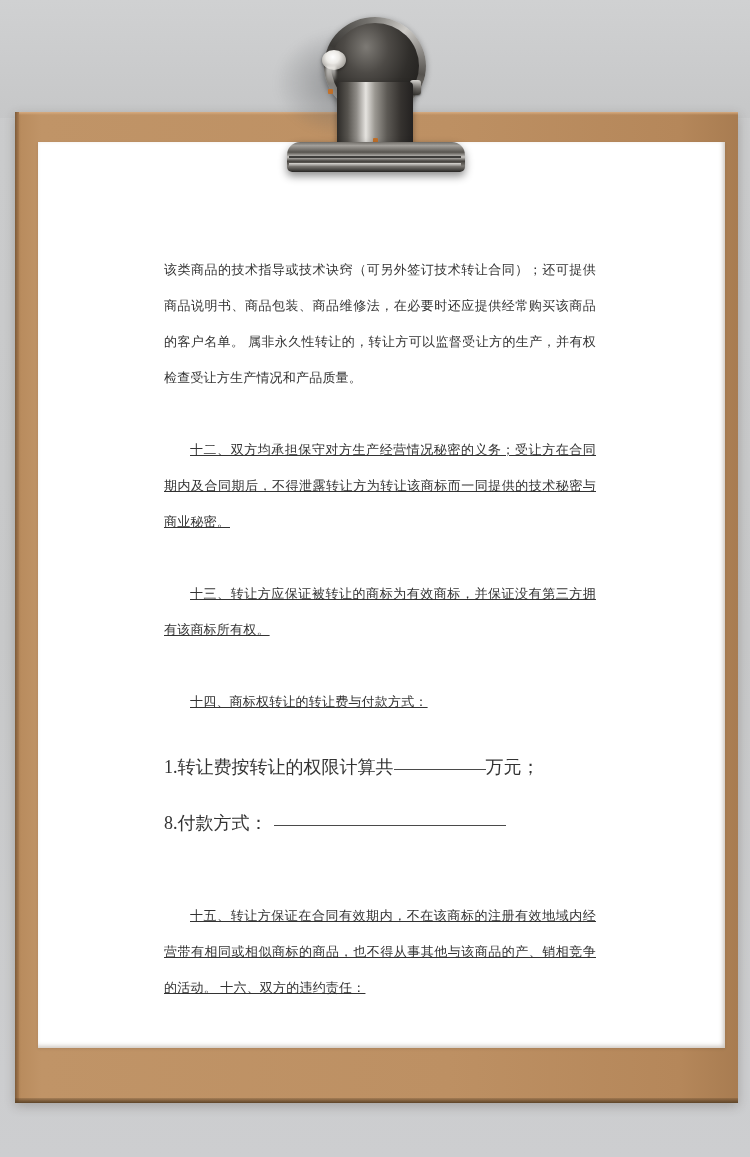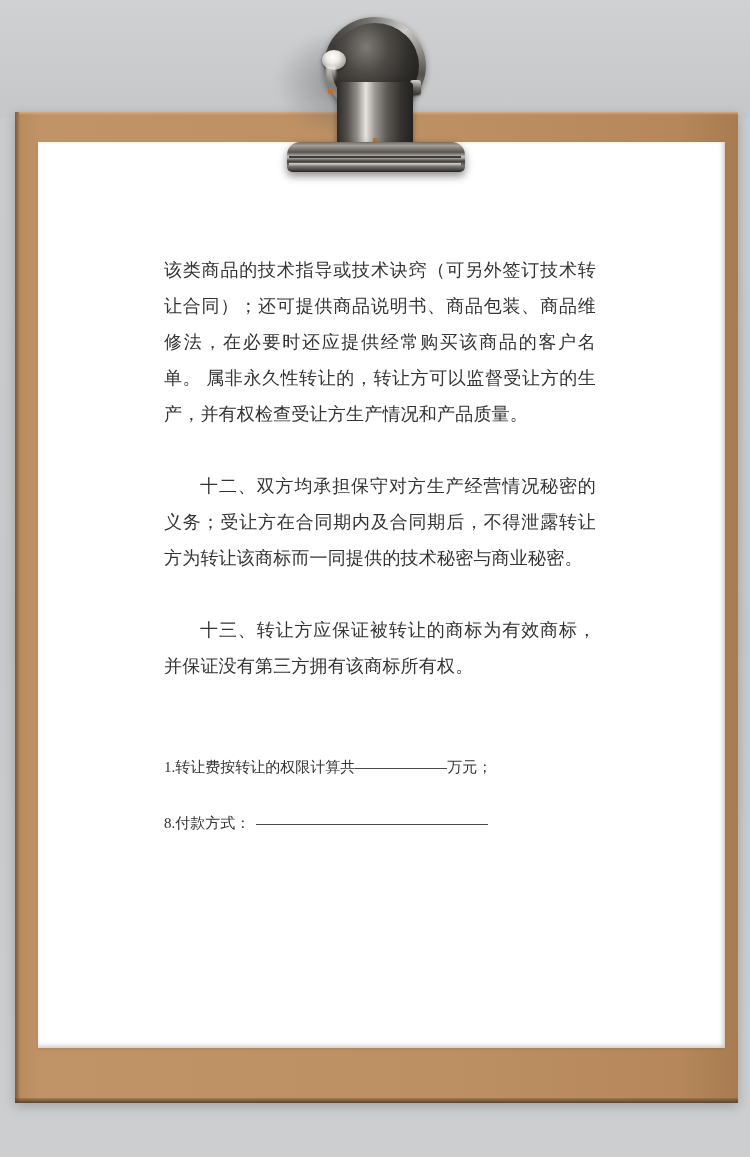--- a/index.html
+++ b/index.html
@@ -77,35 +77,35 @@
 
   
   #doc {
     position: absolute;
     left: 126px;       
     top: 110px;        
     width: 432px;
     color: #2b2b2b;
   }
   .para {
-    font-size: 18px;
+    font-size: 13px;
     line-height: 36px;
     text-align: justify;
     text-justify: inter-ideograph;
     margin: 0;
     letter-spacing: 0.2px;
     color: #333333;
   }
-  .para.indent { text-indent: 2em; }
+  .para.indent { text-indent: 2em; text-decoration: underline; }
   .gap-lg { height: 36px; }
   .gap-md { height: 30px; }
   .gap-sm { height: 22px; }
 
   .item-line {
-    font-size: 15px;
+    font-size: 18px;
     line-height: 34px;
     color: #333333;
     white-space: nowrap;
     margin: 0;
     display: flex;
     align-items: baseline;
   }
   .item-line .lbl { flex: 0 0 auto; }
   .blank-rule {
     display: inline-block;
@@ -258,20 +258,21 @@
       <div class="gap-lg"></div>
 
       <p class="para indent">十二、双方均承担保守对方生产经营情况秘密的义务；受让方在合同期内及合同期后，不得泄露转让方为转让该商标而一同提供的技术秘密与商业秘密。</p>
 
       <div class="gap-lg"></div>
 
       <p class="para indent">十三、转让方应保证被转让的商标为有效商标，并保证没有第三方拥有该商标所有权。</p>
 
       <div class="gap-lg"></div>
 
+      <p class="para indent">十四、商标权转让的转让费与付款方式：</p>
 
       <div class="gap-md"></div>
 
       <div class="item-line">
         <span class="lbl">1.转让费按转让的权限计算共</span>
         <span class="blank-rule rule-short"></span>
         <span class="lbl">万元；</span>
       </div>
 
       <div class="gap-sm"></div>
@@ -279,20 +280,21 @@
       <div class="item-line">
         <span class="lbl">8.付款方式：</span>
         <span class="blank-rule rule-long"></span>
       </div>
 
       <div class="gap-sm"></div>
 
 
       <div class="gap-lg"></div>
 
+      <p class="para indent">十五、转让方保证在合同有效期内，不在该商标的注册有效地域内经营带有相同或相似商标的商品，也不得从事其他与该商品的产、销相竞争的活动。 十六、双方的违约责任：</p>
 
     </div>
   </div>
 
   <div id="clip">
     <div id="clip-shadow-wall"></div>
     <div id="clip-bar-shadow"></div>
     <div id="clip-ring">
       <div id="clip-ring-inner"></div>
     </div>

